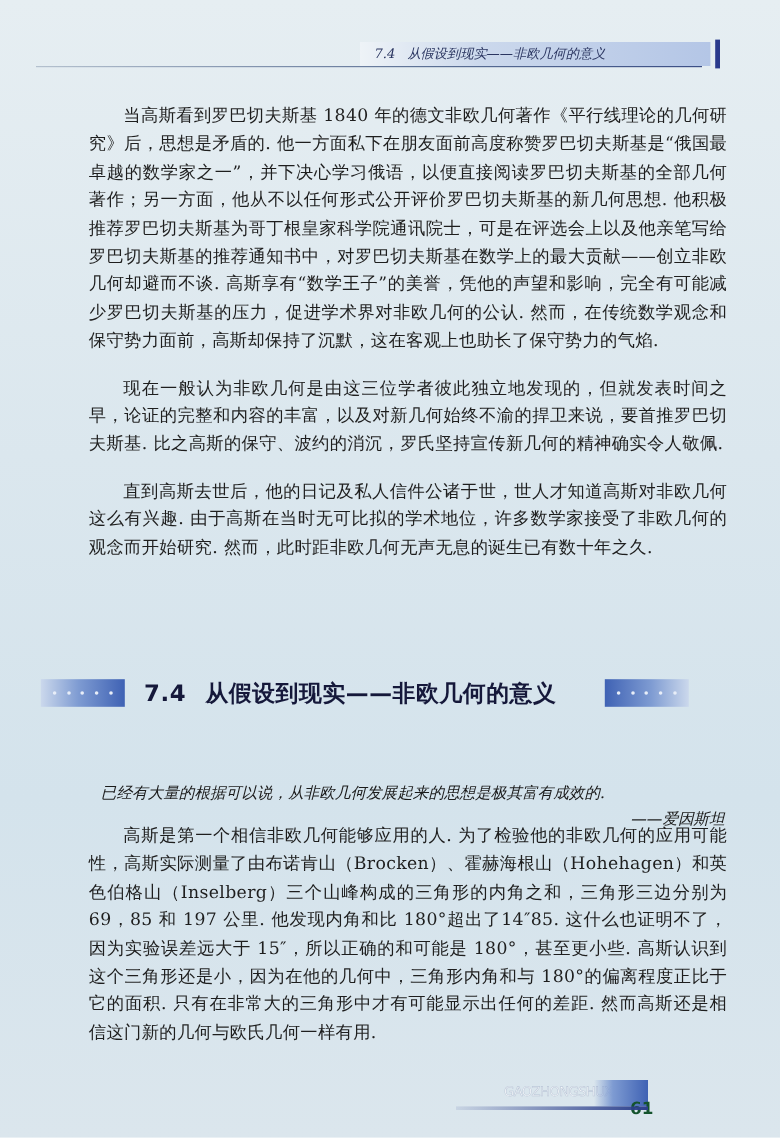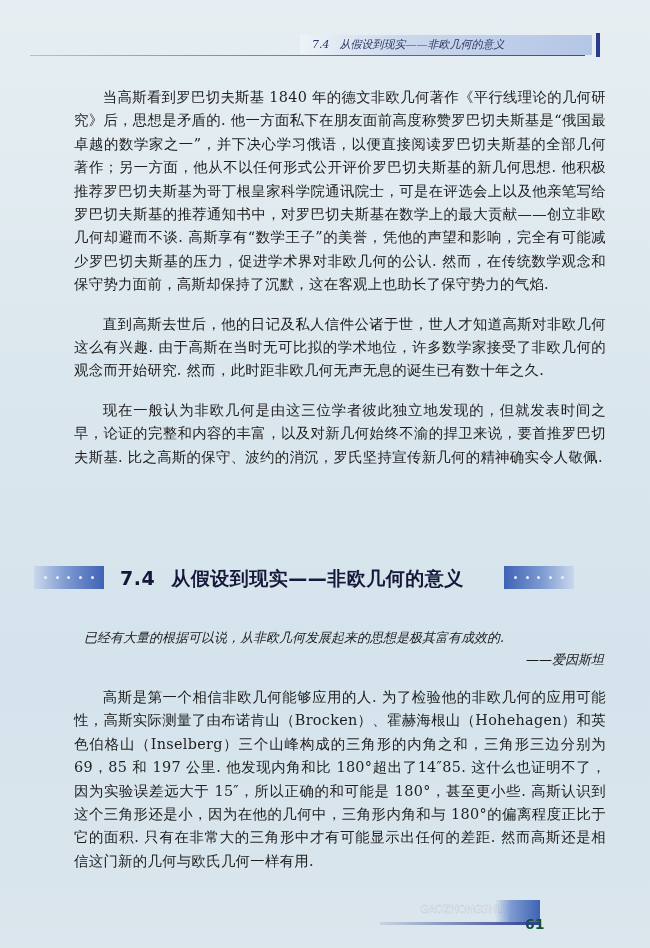--- a/index.html
+++ b/index.html
@@ -62,21 +62,21 @@
       position: absolute; left: 86px; top: 0; height: 32px; line-height: 32px;
       font-family: "DejaVu Sans", "Liberation Sans", sans-serif;
       font-weight: bold; font-size: 19px; color: #15183a; letter-spacing: 0.5px;
     }
     .section-heading .title .num { margin-right: 16px; }
     .epigraph {
       position: absolute; left: 84px; top: 628px; width: 520px;
       font-family: "DejaVu Serif", "Liberation Serif", serif;
       font-style: italic; font-size: 13px; color: #1a1a1a;
     }
-    .epigraph .quote { line-height: 20px; }
+    .epigraph .quote { line-height: 20px; margin-top: 24px; }
     .epigraph .author { text-align: right; line-height: 20px; margin-top: 2px; padding-right: 0px; }
     .content2 {
       position: absolute; left: 58px; top: 670px; width: 564px;
     }
     .page-footer {
       position: absolute; left: 360px; top: 900px; width: 220px; height: 30px;
     }
     .page-footer .series {
       position: absolute; left: 60px; top: 3px;
       font-family: "DejaVu Sans", "Liberation Sans", sans-serif;
@@ -103,22 +103,22 @@
 <div class="running-header">
   <div class="tab">
     <span class="num">7.4</span><span>从假设到现实——非欧几何的意义</span>
   </div>
   <div class="bar"></div>
   <div class="rule"></div>
 </div>
 
 <div class="content">
   <p class="para">当高斯看到罗巴切夫斯基 1840 年的德文非欧几何著作《平行线理论的几何研究》后，思想是矛盾的. 他一方面私下在朋友面前高度称赞罗巴切夫斯基是“俄国最卓越的数学家之一”，并下决心学习俄语，以便直接阅读罗巴切夫斯基的全部几何著作；另一方面，他从不以任何形式公开评价罗巴切夫斯基的新几何思想. 他积极推荐罗巴切夫斯基为哥丁根皇家科学院通讯院士，可是在评选会上以及他亲笔写给罗巴切夫斯基的推荐通知书中，对罗巴切夫斯基在数学上的最大贡献——创立非欧几何却避而不谈. 高斯享有“数学王子”的美誉，凭他的声望和影响，完全有可能减少罗巴切夫斯基的压力，促进学术界对非欧几何的公认. 然而，在传统数学观念和保守势力面前，高斯却保持了沉默，这在客观上也助长了保守势力的气焰.</p>
+  <p class="para">现在一般认为非欧几何是由这三位学者彼此独立地发现的，但就发表时间之早，论证的完整和内容的丰富，以及对新几何始终不渝的捍卫来说，要首推罗巴切夫斯基. 比之高斯的保守、波约的消沉，罗氏坚持宣传新几何的精神确实令人敬佩.</p>
   <p class="para">直到高斯去世后，他的日记及私人信件公诸于世，世人才知道高斯对非欧几何这么有兴趣. 由于高斯在当时无可比拟的学术地位，许多数学家接受了非欧几何的观念而开始研究. 然而，此时距非欧几何无声无息的诞生已有数十年之久.</p>
-  <p class="para">现在一般认为非欧几何是由这三位学者彼此独立地发现的，但就发表时间之早，论证的完整和内容的丰富，以及对新几何始终不渝的捍卫来说，要首推罗巴切夫斯基. 比之高斯的保守、波约的消沉，罗氏坚持宣传新几何的精神确实令人敬佩.</p>
 </div>
 
 <div class="section-heading">
   <div class="deco deco-left">
     <span class="dot"></span>
     <span class="dot"></span>
     <span class="dot"></span>
     <span class="dot"></span>
     <span class="dot"></span>
   </div>

